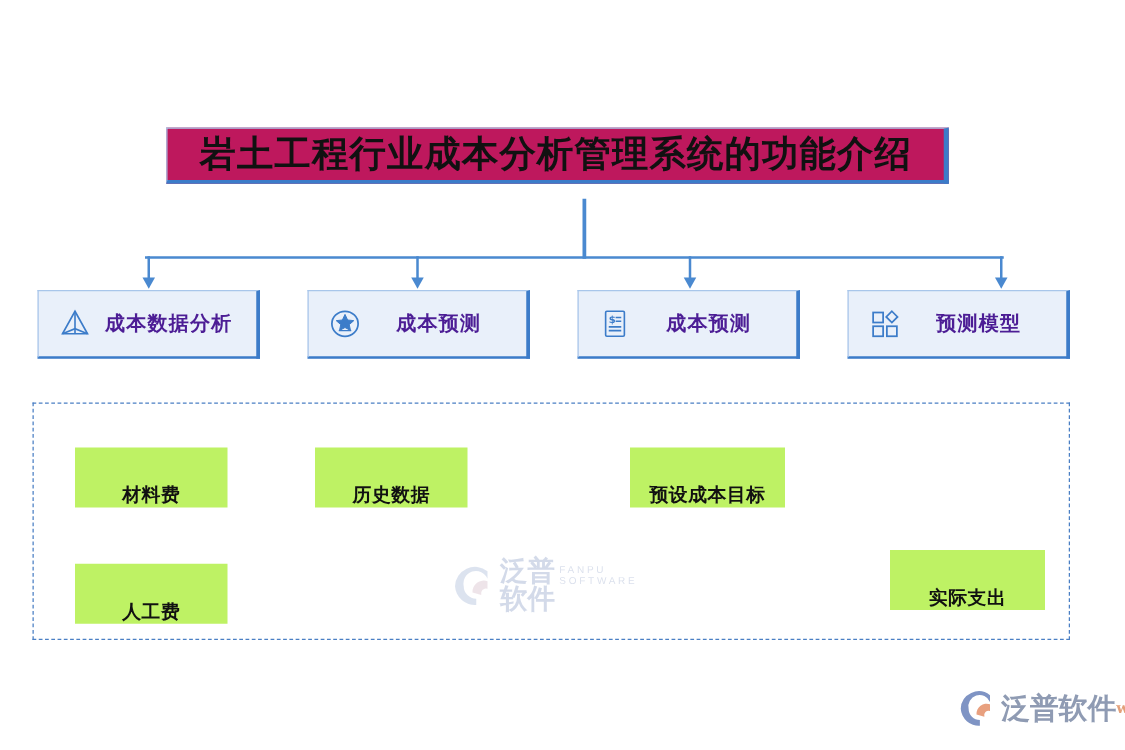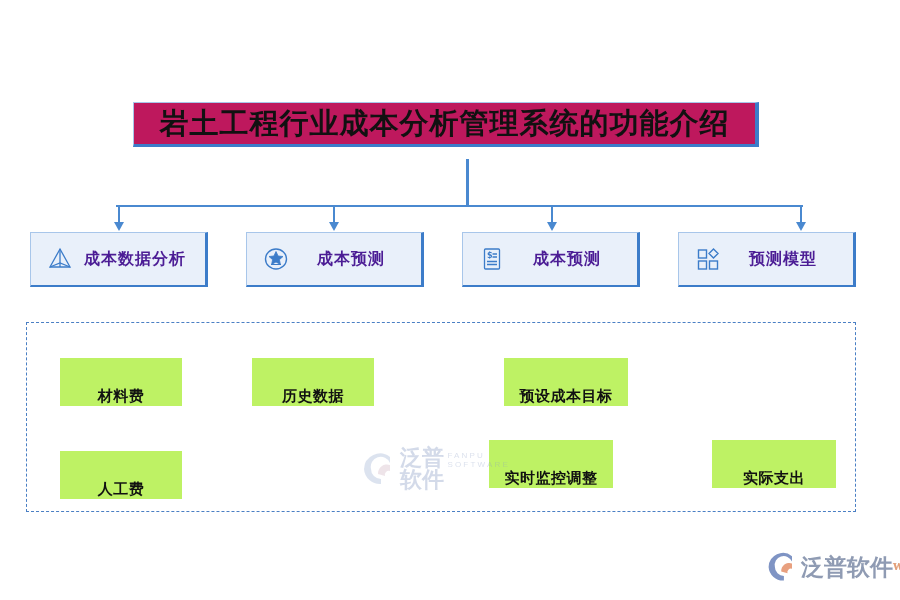--- a/index.html
+++ b/index.html
@@ -287,23 +287,20 @@
   <div class="chip" style="left:252px; top:358px;">
     <span>历史数据</span>
   </div>
   <div class="chip chip-wide" style="left:489px; top:358px;margin-left:15px;">
     <span>预设成本目标</span>
   </div>
 
   <div class="chip" style="left:60px; top:451px;">
     <span>人工费</span>
   </div>
-  <div class="chip chip-wide" style="left:489px; top:440px;">
-    <span>实时监控调整</span>
-  </div>
   <div class="chip chip-wide" style="left:712px; top:440px;">
     <span>实际支出</span>
   </div>
 
   <div class="wm-center">
     <svg width="40" height="34" viewBox="0 0 40 34" style="flex:0 0 40px;">
       <path d="M4 17 A16 16 0 0 1 30 5 L30 11 A10 10 0 0 0 11 17 A10 10 0 0 0 21 27 L21 32 A16 16 0 0 1 4 17 Z" fill="#8fa4cc"></path>
       <path d="M18 22 A9 9 0 0 1 30 13 L30 19 A4 4 0 0 0 25 24 Z" fill="#c9a8b8"></path>
     </svg>
     <div class="wm-stack">

